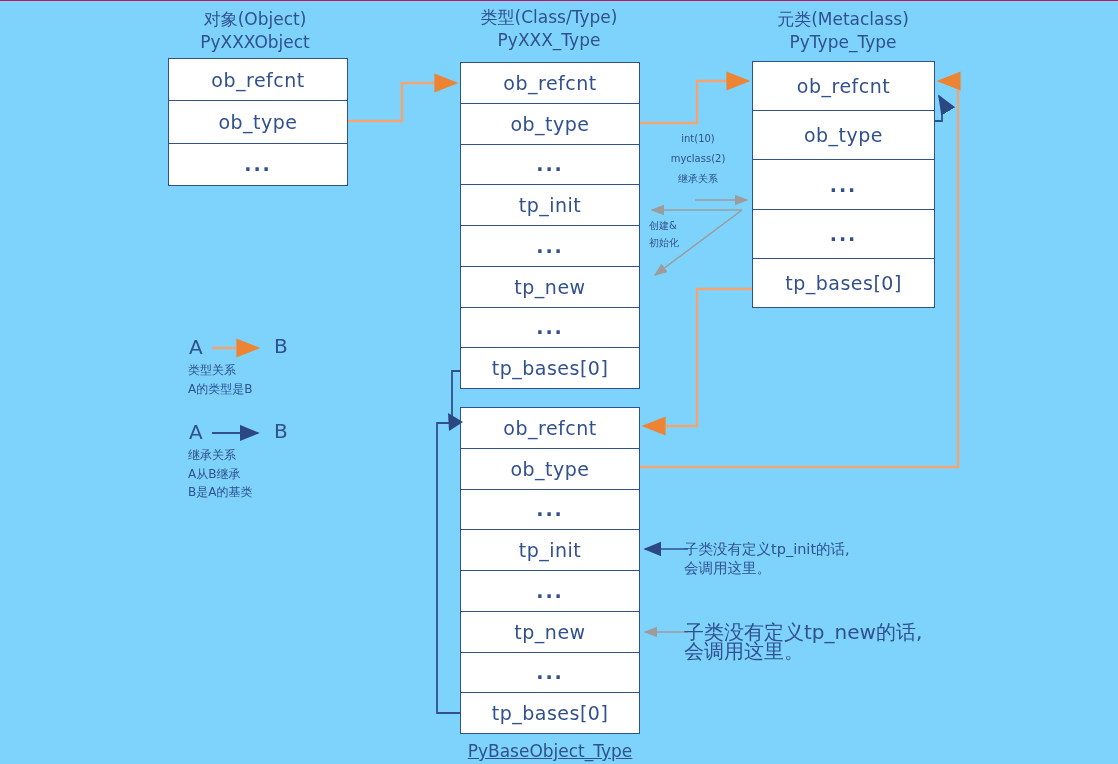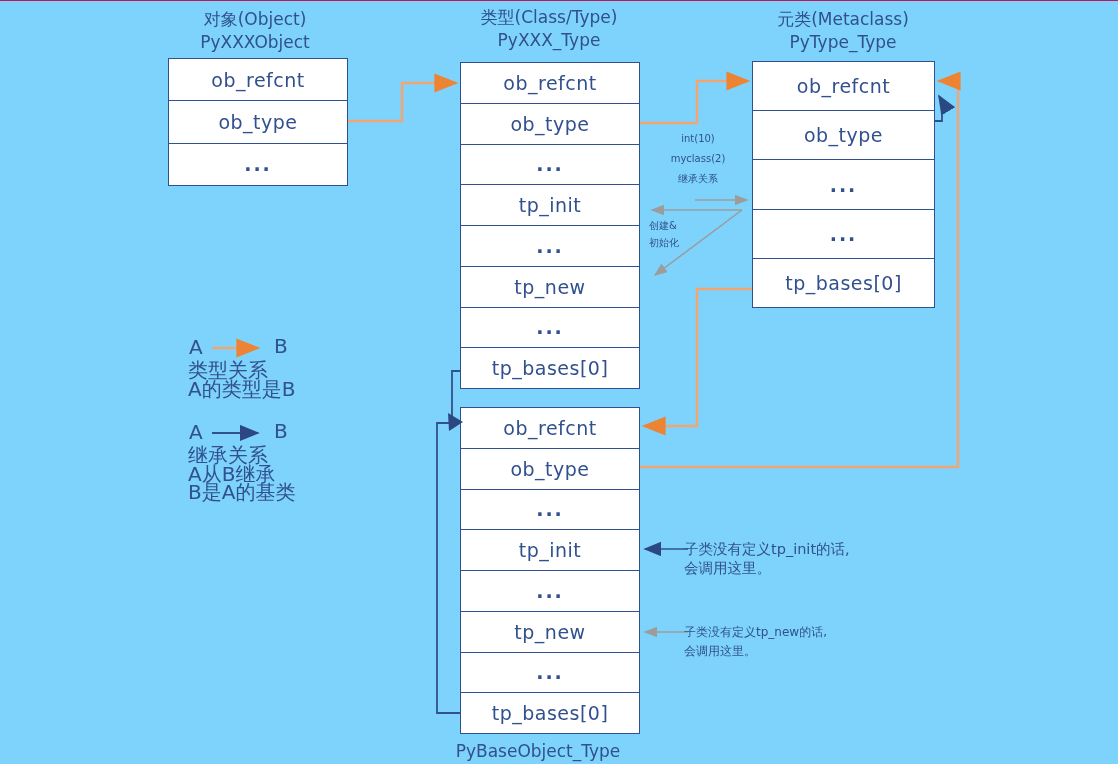--- a/index.html
+++ b/index.html
@@ -38,21 +38,21 @@
   }
   .note{
     position:absolute;color:#31508E;font-size:10px;line-height:19px;
     white-space:nowrap;
   }
   .note.center{text-align:center;}
   .legend-letter{
     position:absolute;color:#31508E;font-size:20px;font-weight:500;
   }
   .legend-text{
-    position:absolute;color:#31508E;font-size:20px;line-height:18.5px;
+    position:absolute;color:#31508E;font-size:12px;line-height:18.5px;
     white-space:nowrap;
   }
   #overlay{position:absolute;left:0;top:0;pointer-events:none;}
 </style>
 </head>
 <body>
 
 <div id="canvas">
 
   <div class="title" style="left:145px;top:7px;">
@@ -97,21 +97,21 @@
     <div class="row">ob_refcnt</div>
     <div class="row">ob_type</div>
     <div class="row dots">...</div>
     <div class="row">tp_init</div>
     <div class="row dots">...</div>
     <div class="row">tp_new</div>
     <div class="row dots">...</div>
     <div class="row">tp_bases[0]</div>
   </div>
 
-  <div class="caption" style="left:408px;top:740px;">PyBaseObject_Type</div>
+  <div class="caption" style="left:420px;top:740px;text-decoration:underline;">PyBaseObject_Type</div>
 
   <svg id="overlay" width="1118" height="764" viewBox="0 0 1118 764">
     <defs>
       <marker id="mO" markerWidth="12" markerHeight="10" refX="9" refY="4" orient="auto">
         <path d="M0,0 L10,4 L0,8 z" fill="#ED8434"></path>
       </marker>
       <marker id="mN" markerWidth="13" markerHeight="11" refX="10" refY="4.5" orient="auto">
         <path d="M0,0 L11,4.5 L0,9 z" fill="#2B4883"></path>
       </marker>
       <marker id="mG" markerWidth="11" markerHeight="9" refX="8" refY="3.5" orient="auto">
@@ -145,21 +145,21 @@
     <div>继承关系</div>
   </div>
   <div class="note" style="left:641px;top:217px;line-height:16.5px;padding-left:8px;">
     <div>创建&amp;</div>
     <div>初始化</div>
   </div>
   <div class="note" style="left:684px;top:539px;font-size:14.5px;">
     <div>子类没有定义tp_init的话,</div>
     <div>会调用这里。</div>
   </div>
-  <div class="note" style="left:684px;top:622px;font-size:12px;">
+  <div class="note" style="left:684px;top:622px;font-size:20px;">
     <div>子类没有定义tp_new的话,</div>
     <div>会调用这里。</div>
   </div>
 
   <span class="legend-letter" style="left:189px;top:334px;">A</span>
   <span class="legend-letter" style="left:274px;top:333px;">B</span>
   <div class="legend-text" style="left:188px;top:360px;">
     <div>类型关系</div>
     <div>A的类型是B</div>
   </div>

